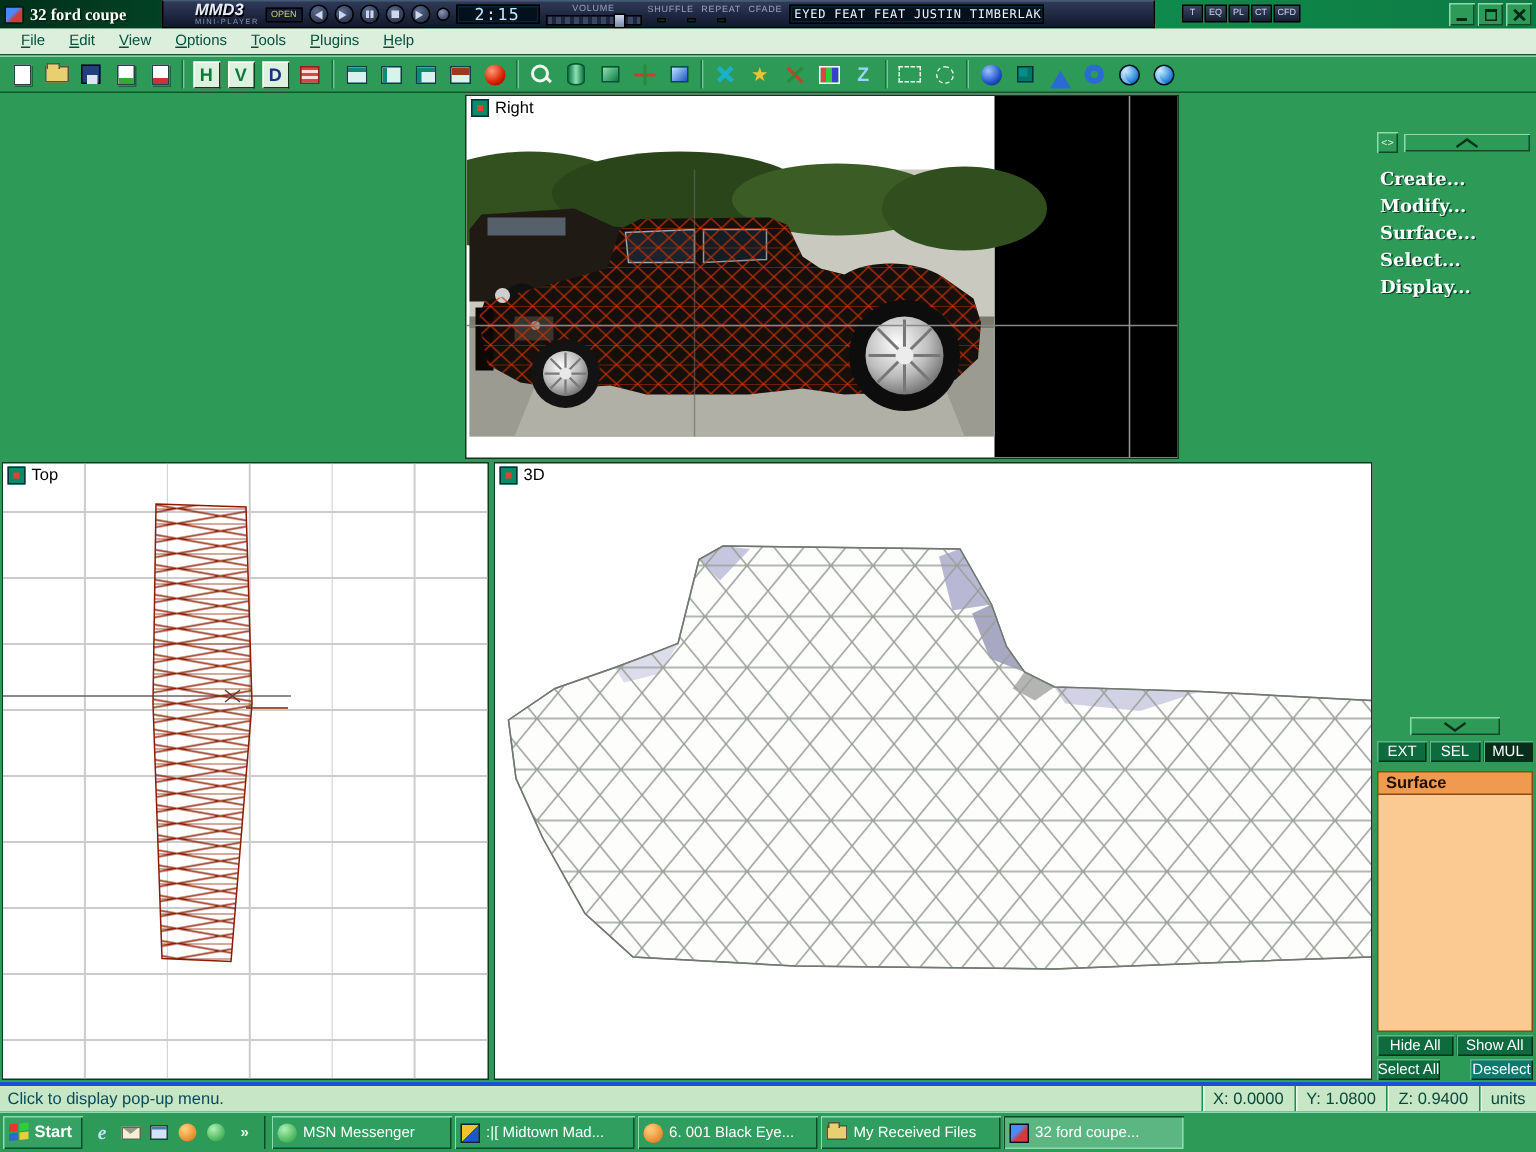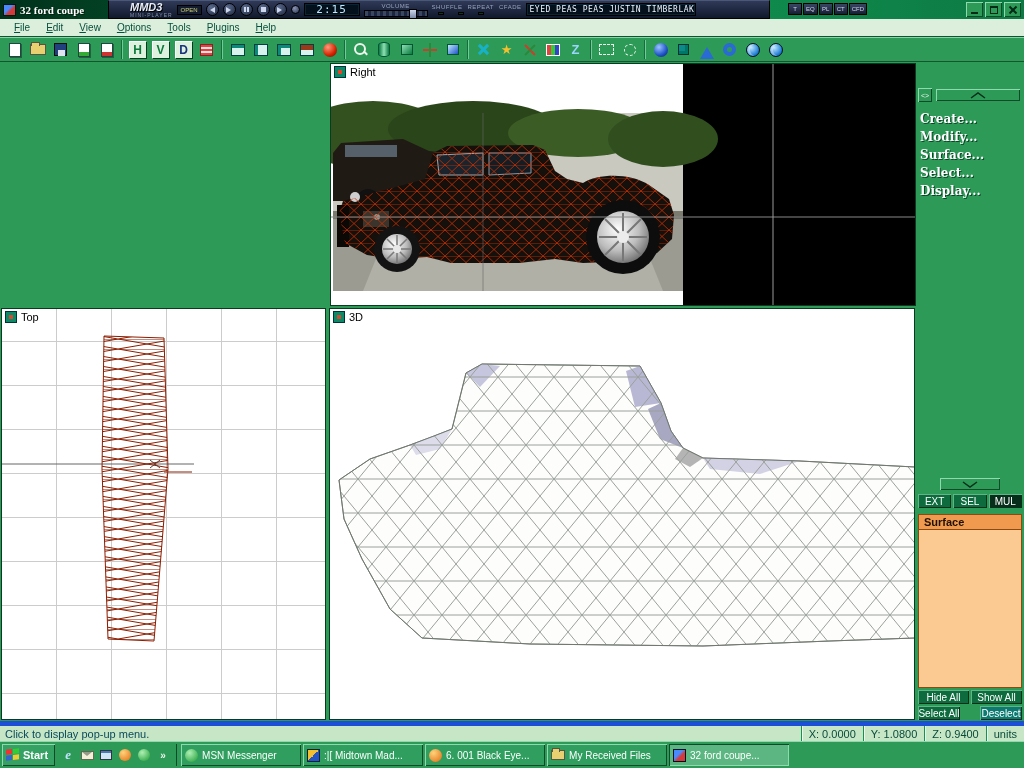--- a/index.html
+++ b/index.html
@@ -86,21 +86,21 @@
   .i-dashcirc{width:12px;height:12px;border:1px dashed #eaf6ea;border-radius:50%;}
   .i-cube{width:11px;height:11px;background:#0c8a8a;border:1px solid #033;box-shadow:inset -3px -3px 0 #076;}
   .i-cone{width:0;height:0;border:7px solid transparent;border-bottom:12px solid #2a6ad4;}
   .i-torus{width:13px;height:13px;border-radius:50%;border:4px solid #2a6ad4;background:transparent;}
   .i-globe{width:14px;height:14px;border-radius:50%;background:radial-gradient(circle at 35% 30%,#bfe8ff,#1a7ad4 70%,#0a3a7e);border:1px solid #012;box-shadow:inset 3px 0 0 rgba(255,255,255,.35);}
 
   
   #main{position:absolute;top:62px;left:0;width:1024px;height:659px;background:#2e9a58;}
   .viewport{position:absolute;background:#fff;border:1px solid #0a3a20;overflow:hidden;}
   #vp-front{left:1px;top:1px;width:325px;height:243px;}
-  #vp-right{left:330px;top:1px;width:586px;height:243px;}
+  #vp-right{left:310px;top:1px;width:476px;height:243px;}
   #vp-top{left:1px;top:246px;width:325px;height:412px;}
   #vp-3d{left:329px;top:246px;width:586px;height:412px;}
   .vp-label{position:absolute;top:2px;left:3px;display:flex;align-items:center;gap:4px;z-index:6;font-size:11px;color:#000;}
   .vp-ico{width:12px;height:12px;background:#0b8a6a;border:1px solid #033;position:relative;flex:none;}
   .vp-ico::after{content:'';position:absolute;left:3px;top:3px;width:4px;height:4px;background:#e0442a;}
   .gridbg{position:absolute;inset:0;background-image:
     repeating-linear-gradient(to right,transparent 0 54px,#ccc 54px 55px),
     repeating-linear-gradient(to bottom,transparent 0 43px,#ccc 43px 44px);
     background-position:0 -11px;}
   .vp-svg{position:absolute;left:0;top:0;}
@@ -118,21 +118,21 @@
   .mode-btn{flex:1;}
   .mode-btn.dark{background:#072e1b;}
   #surface-hdr{position:absolute;left:2px;top:452px;width:104px;height:16px;background:#ef9a4e;color:#201000;font-size:11px;font-weight:bold;display:flex;align-items:center;padding-left:5px;border:1px solid #8a4a10;}
   #surface-area{position:absolute;left:2px;top:468px;width:104px;height:158px;background:#fbc992;border:1px solid #8a4a10;border-top:none;}
   #row-hide{position:absolute;left:2px;top:628px;width:104px;display:flex;gap:2px;}
   #row-select{position:absolute;left:2px;top:644px;width:104px;display:flex;gap:20px;}
   #row-hide .pbtn,#row-select .pbtn{flex:1;}
   .pbtn.alt{background:#0d7a72;}
 
   
-  #statusbar{position:absolute;top:721px;left:0;width:1024px;height:20px;background:#c6e6c6;border-top:5px solid #1d4ed8;display:flex;align-items:stretch;font-size:11px;color:#0a4a3a;}
+  #statusbar{position:absolute;top:721px;left:0;width:1024px;height:20px;background:#c6e6c6;border-top:3px solid #1d4ed8;display:flex;align-items:stretch;font-size:11px;color:#0a4a3a;}
   #status-hint{flex:1;display:flex;align-items:center;padding-left:5px;color:#0b4a5a;}
   .scell{display:flex;align-items:center;padding:0 7px;border-left:1px solid #169053;box-shadow:inset 1px 0 0 #eafceb;white-space:nowrap;}
 
   
   #taskbar{position:absolute;top:741px;left:0;width:1024px;height:27px;background:#2e9a58;border-top:1px solid #8fd9ae;display:flex;align-items:center;padding:0 2px;}
   #start-btn{height:22px;padding:0 7px 0 4px;display:flex;align-items:center;gap:4px;background:#35a263;box-shadow:inset 1px 1px 0 #8fd9ae,inset -1px -1px 0 #0c4a28;color:#fff;font-weight:bold;font-size:11px;flex:none;}
   .flag{width:13px;height:12px;display:grid;grid-template-columns:6px 6px;grid-template-rows:5px 5px;gap:1px;transform:skewY(-6deg);}
   .flag span:nth-child(1){background:#e33;}
   .flag span:nth-child(2){background:#3c3;}
   .flag span:nth-child(3){background:#36c;}
@@ -213,21 +213,21 @@
           <span class="plabel">SHUFFLE</span>
           <span class="plabel">REPEAT</span>
           <span class="plabel">CFADE</span>
         </div>
         <div class="mode-lights">
           <span class="light"></span>
           <span class="light"></span>
           <span class="light"></span>
         </div>
       </div>
-      <div id="track-lcd" class="lcd">EYED PEAS PEAS  JUSTIN TIMBERLAK</div>
+      <div id="track-lcd" class="lcd">EYED FEAT FEAT  JUSTIN TIMBERLAK</div>
     </div>
 
     <div id="toggles">
       <span class="tgl">T</span>
       <span class="tgl">EQ</span>
       <span class="tgl">PL</span>
       <span class="tgl">CT</span>
       <span class="tgl">CFD</span>
     </div>
 

